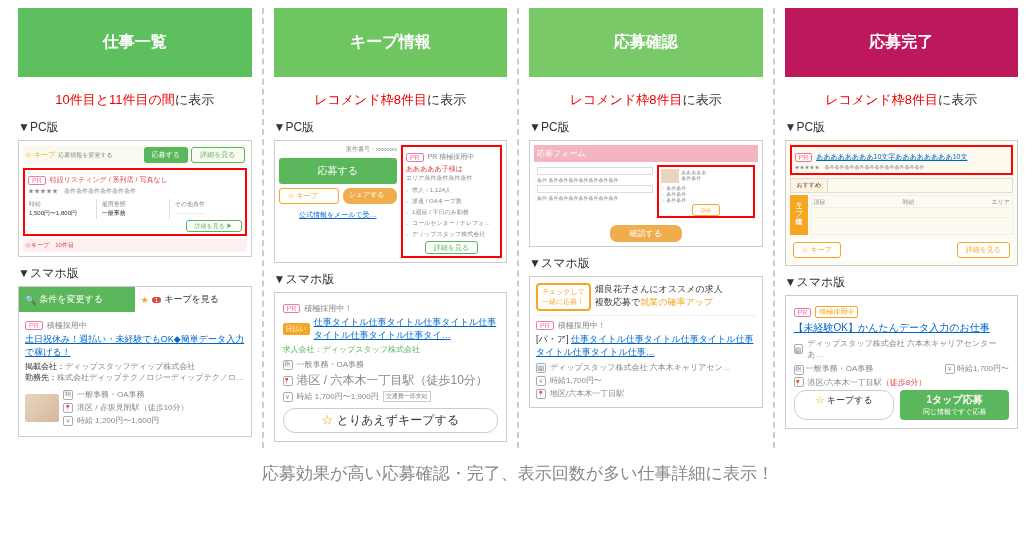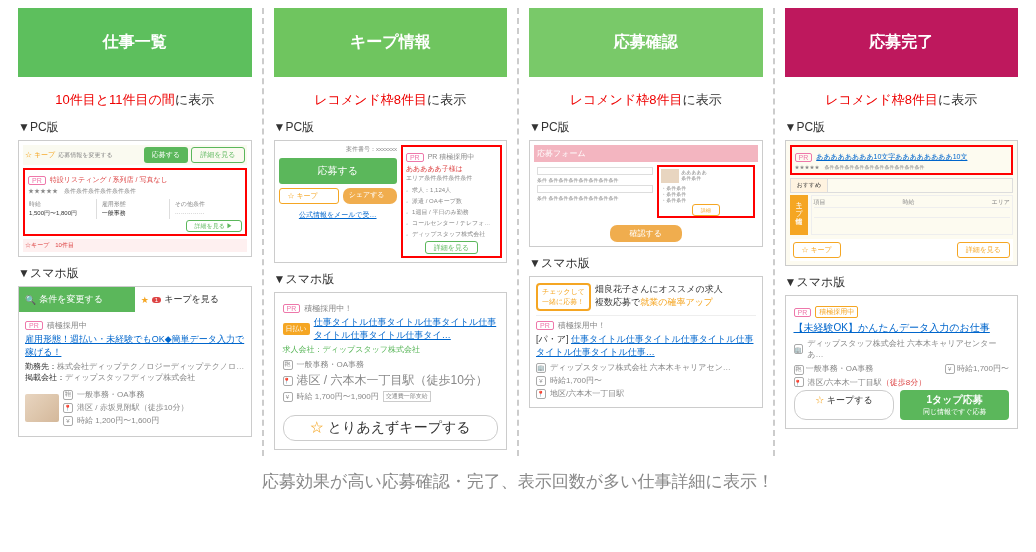--- a/index.html
+++ b/index.html
@@ -94,23 +94,23 @@
           <span class="star">★</span>
             <span style="background:#d44;color:#fff;border-radius:6px;font-size:6px;padding:0 3px">1</span>
             <span>キープを見る</span>
         </div>
       </div>
       <div style="padding:6px">
         <div class="row">
             <span class="pr-badge">PR</span>
             <span class="gray" style="font-size:8px">積極採用中</span>
           </div>
-        <div class="link" style="font-size:9px;margin:2px 0">雇用形態！週払い・未経験でもOK◆簡単データ入力で稼げる！</div>
+        <div class="link" style="font-size:9px;margin:2px 0">土日祝休み！週払い・未経験でもOK◆簡単データ入力で稼げる！</div>
+        <div style="font-size:8px"><span>掲載会社：</span><span class="gray">ディップスタッフディップ株式会社</span></div>
         <div style="font-size:8px"><span>勤務先：</span><span class="gray">株式会社ディップテクノロジーディップテクノロ…</span></div>
-        <div style="font-size:8px"><span>掲載会社：</span><span class="gray">ディップスタッフディップ株式会社</span></div>
         <div class="row" style="margin-top:4px">
           <div class="thumb"></div>
           <div style="flex:1;font-size:8px">
             <div class="row">
                 <span class="icon">鞄</span>
                 <span class="gray">一般事務・OA事務</span>
               </div>
             <div class="row">
                 <span class="icon">📍</span>
                 <span class="gray">港区 / 赤坂見附駅（徒歩10分）</span>
@@ -176,21 +176,21 @@
         </div>
       <div class="row">
           <span class="icon">📍</span>
           <span class="gray" style="font-size:12px">港区 / 六本木一丁目駅（徒歩10分）</span>
         </div>
       <div class="row">
           <span class="icon">¥</span>
           <span class="gray" style="font-size:8px">時給 1,700円〜1,900円</span> 
           <span style="border:1px solid #ccc;font-size:6px;padding:0 2px;color:#888">交通費一部支給</span>
         </div>
-      <div class="keep-btn" style="margin-top:13px;font-size:14px">
+      <div class="keep-btn" style="margin-top:6px;font-size:12px">
         <span class="star">☆</span> <span>とりあえずキープする</span>
       </div>
     </div>
   </div>
 
   <div class="col col3">
     <div class="col-header">応募確認</div>
     <div class="subtitle">
       <span class="red">レコメンド枠8件目</span><span>に表示</span>
     </div>

